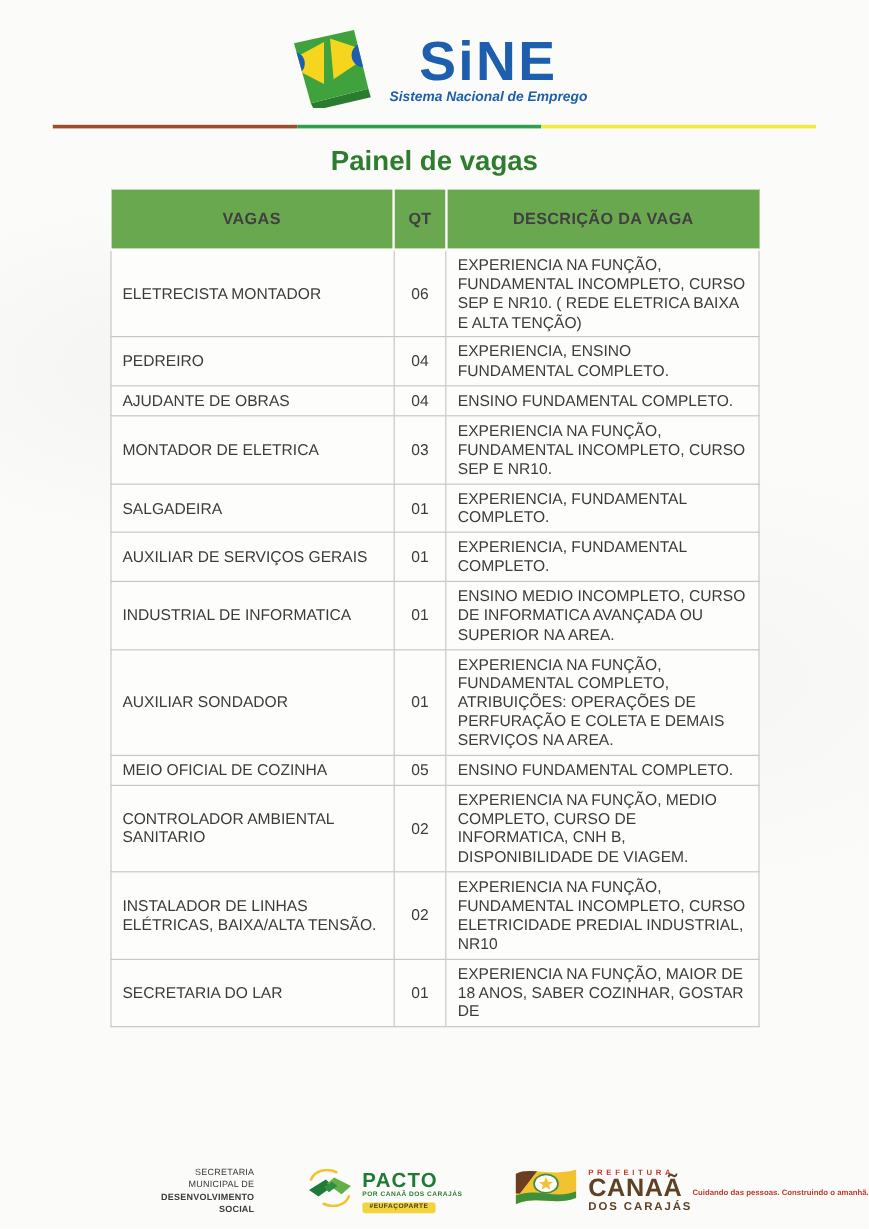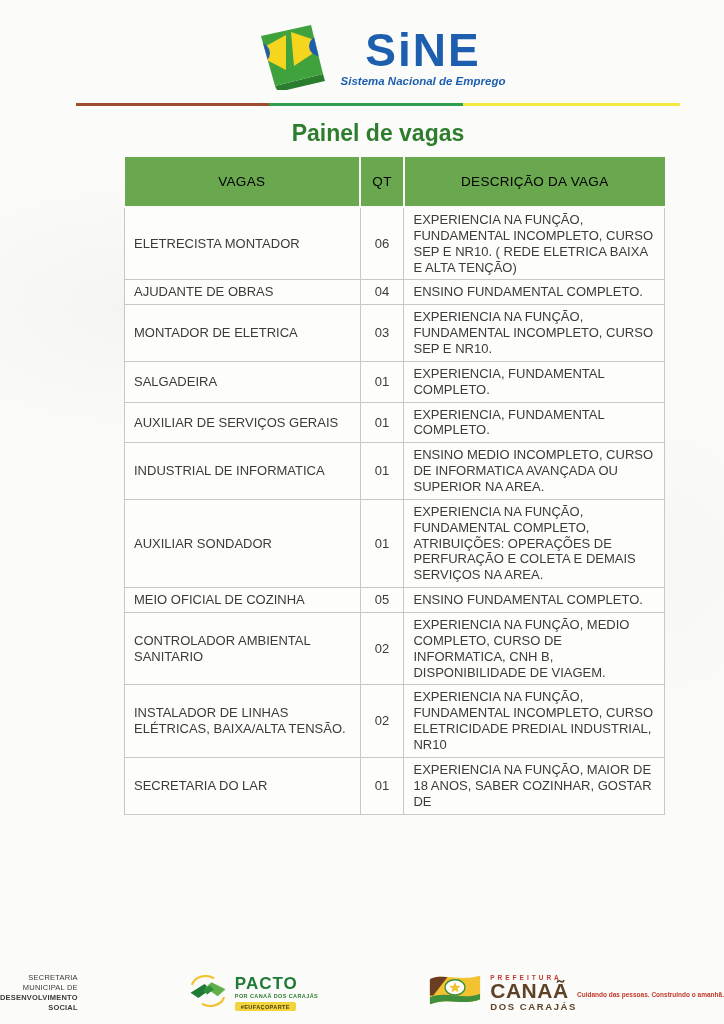--- a/index.html
+++ b/index.html
@@ -3,54 +3,53 @@
 <meta charset="utf-8">
 <style>
   * { margin:0; padding:0; box-sizing:border-box; }
   html,body { font-family:"Liberation Sans", sans-serif; }
   .page {
     width:724px; height:1024px; position:relative; overflow:hidden;
     background:
       radial-gradient(360px 200px at 18% 30%, rgba(120,125,130,0.05), transparent 70%),
       radial-gradient(420px 260px at 80% 55%, rgba(120,125,130,0.04), transparent 70%),
       #fbfbf9;
-    padding-left: 32px;
   }
   
   .sine-logo { display:flex; justify-content:center; align-items:center; gap:12px; padding-top:22px; }
   .sine-textcol { display:flex; flex-direction:column; align-items:center; }
   .sine-name { font-size:46px; font-weight:bold; color:#1d5fae; letter-spacing:2px; line-height:0.95; }
   .sine-sub { font-size:11.5px; font-weight:bold; font-style:italic; color:#1d5fae; margin-top:2px; }
   
   .loc-row { display:flex; justify-content:space-between; padding:0 86px 0 78px; margin-top:8px;
              font-weight:bold; font-size:17px; color:#34702c; }
   
   .divider { display:flex; height:3px; margin:9px 44px 0 44px; }
   .divider span { display:block; height:100%; }
   .d1 { width:32%; } .d2 { width:32%; } .d3 { width:36%; }
   
   .title { text-align:center; font-size:23px; font-weight:bold; color:#2e7d2e; margin:14px 0 8px; }
   
   table.vagas { width:541px; margin-left:92px; border-collapse:collapse; }
   table.vagas thead th {
-    background:#6aa84f; color:#000000; font-size:13.5px; font-weight:normal;
+    background:#6aa84f; color:#404040; font-size:13.5px; font-weight:bold;
     padding:17px 4px; border:2px solid #fbfbf9; letter-spacing:0.3px;
   }
   table.vagas thead th:first-child { border-left:none; }
   table.vagas thead th:last-child { border-right:none; }
   table.vagas tbody td {
     border:1px solid #c8c8c8; background:#fdfdfb; padding:4px 9px;
     font-size:13px; color:#3b3b3b; vertical-align:middle; line-height:1.22;
   }
   td.c-vaga { width:236px; }
   td.c-qt   { width:44px; text-align:center; }
   td.c-desc { width:261px;margin-top:32px; }
   
   .footer { position:absolute; left:0; right:0; bottom:10px; display:flex;
-            align-items:center; justify-content:space-between; gap:30px; }
+            align-items:center; justify-content:flex-end; gap:42px; }
   .secretaria { text-align:right; font-size:7.5px; color:#3a3a3a; line-height:1.35; letter-spacing:0.2px; }
   .secretaria .b { font-weight:bold; }
   .secretaria span { display:block; }
   .pacto { display:flex; align-items:center; gap:6px; }
   .pacto-col { display:flex; flex-direction:column; }
   .pacto-name { font-size:17px; font-weight:900; color:#1e7a34; letter-spacing:1px; line-height:1; }
   .pacto-sub { font-size:5.5px; font-weight:bold; color:#2e7d32; letter-spacing:0.4px; margin-top:1px; }
   .pacto-tag { background:#f2d43c; color:#4a4012; font-size:5.5px; font-weight:bold;
                padding:1.5px 6px; border-radius:2px; margin-top:3px; width:fit-content; letter-spacing:0.4px; }
   .pref { display:flex; flex-direction:row; align-items:center; }
@@ -105,20 +104,25 @@
         <th>VAGAS</th>
         <th>QT</th>
         <th>DESCRIÇÃO DA VAGA</th>
       </tr>
     </thead>
     <tbody>
       <tr>
         <td class="c-vaga">ELETRECISTA MONTADOR</td>
         <td class="c-qt">06</td>
         <td class="c-desc">EXPERIENCIA NA FUNÇÃO, FUNDAMENTAL INCOMPLETO, CURSO SEP E NR10. ( REDE ELETRICA BAIXA E ALTA TENÇÃO)</td>
+      </tr>
+      <tr>
+        <td class="c-vaga">PEDREIRO</td>
+        <td class="c-qt">04</td>
+        <td class="c-desc">EXPERIENCIA, ENSINO FUNDAMENTAL COMPLETO.</td>
       </tr>
       <tr>
         <td class="c-vaga">AJUDANTE DE OBRAS</td>
         <td class="c-qt">04</td>
         <td class="c-desc">ENSINO FUNDAMENTAL COMPLETO.</td>
       </tr>
       <tr>
         <td class="c-vaga">MONTADOR DE ELETRICA</td>
         <td class="c-qt">03</td>
         <td class="c-desc">EXPERIENCIA NA FUNÇÃO, FUNDAMENTAL INCOMPLETO, CURSO SEP E NR10.</td>

